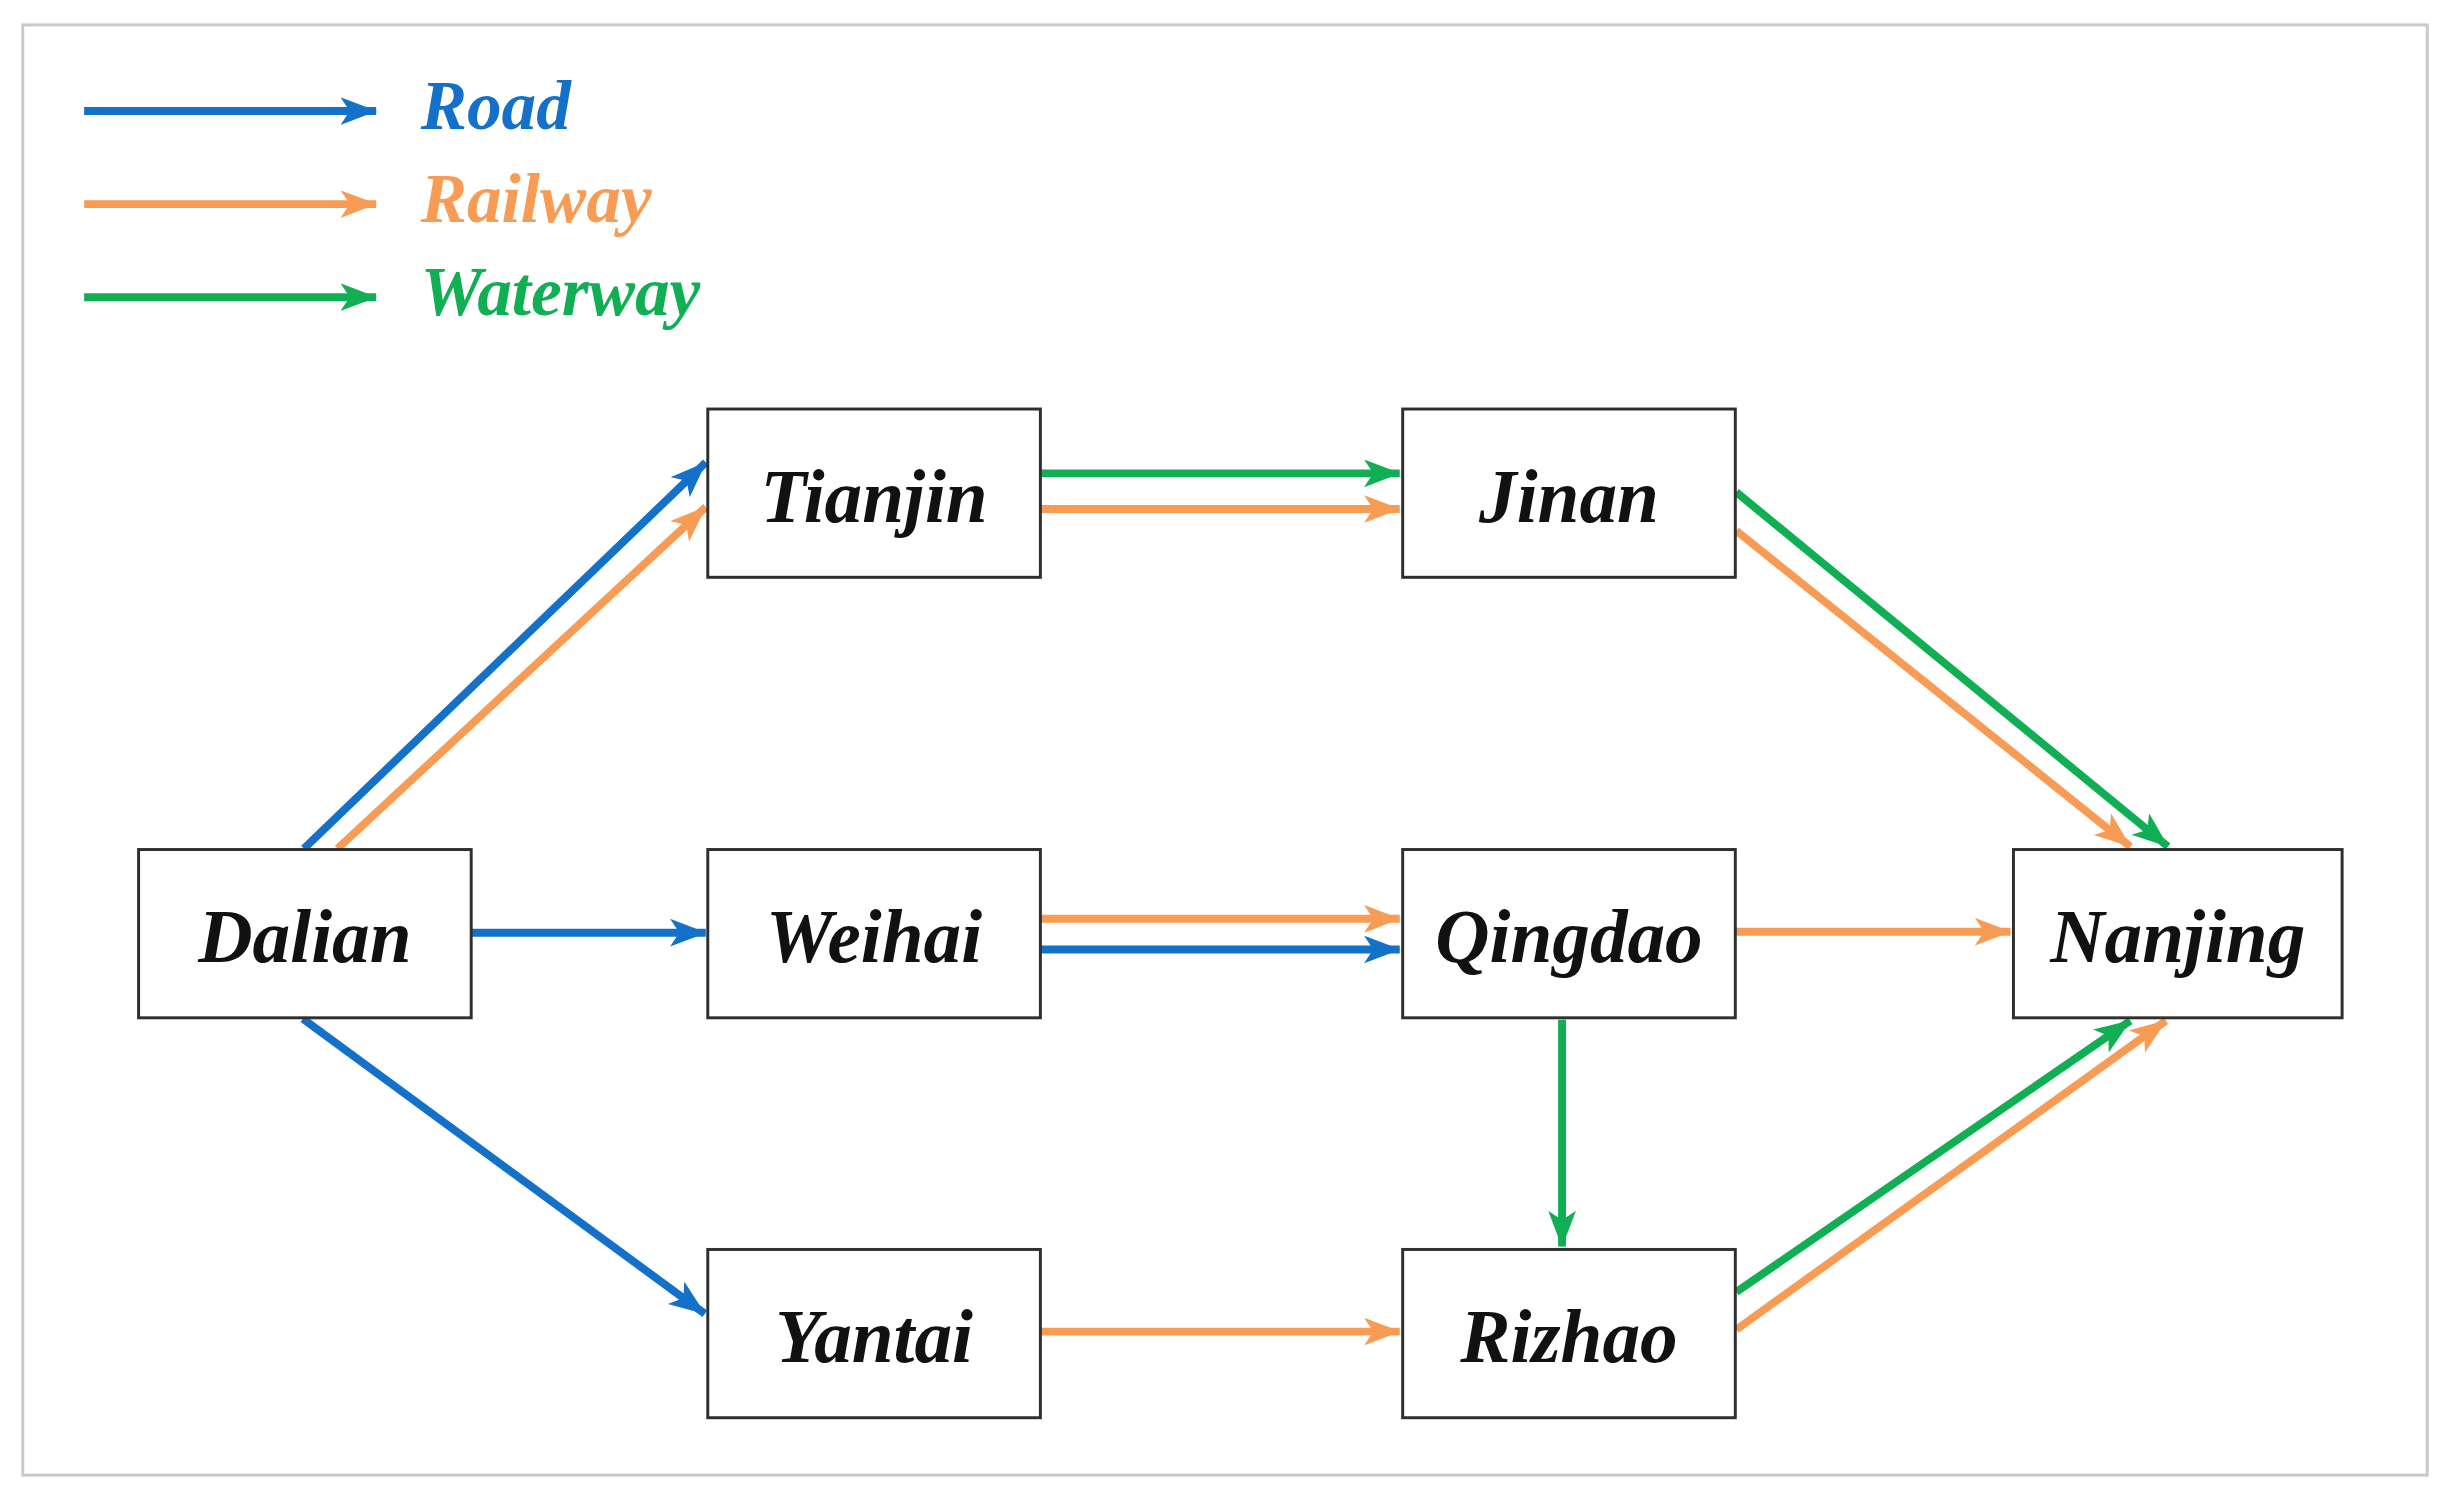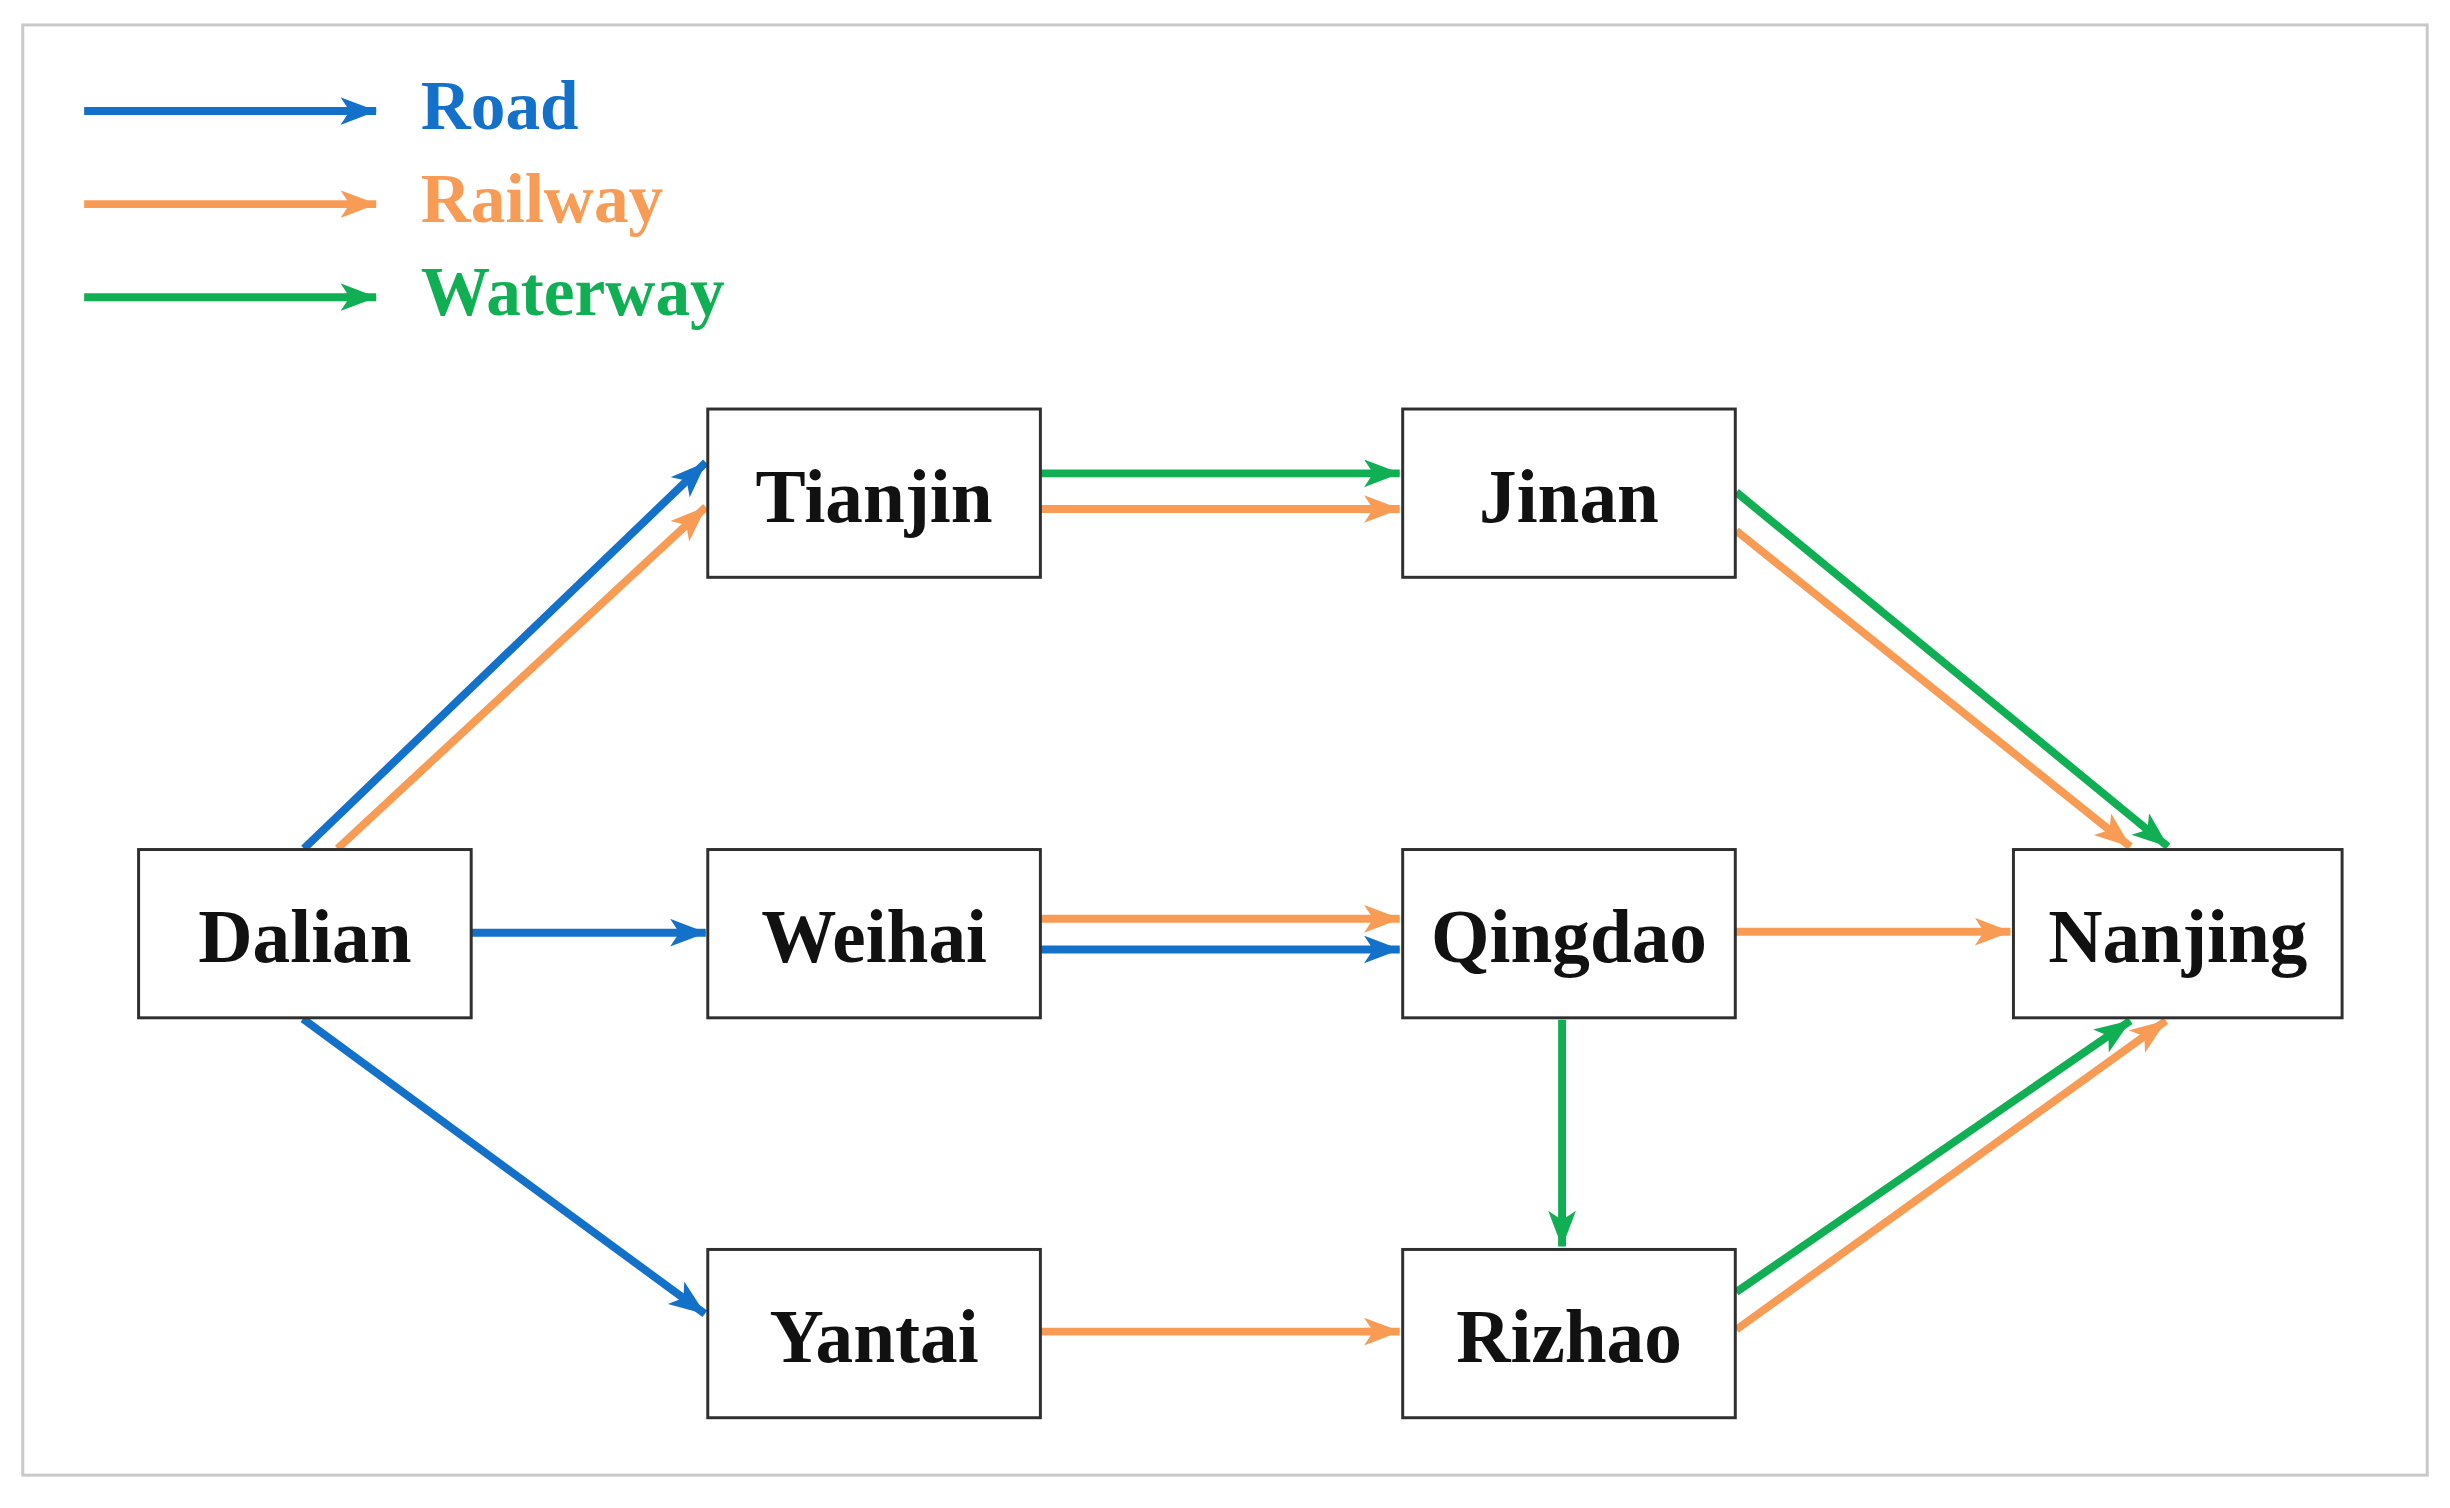--- a/index.html
+++ b/index.html
@@ -2,20 +2,21 @@
 <html style="--node-border: #2F2F2F; --node-fill: #FFFFFF; --label-color: #111111; --frame-border: #C9C9C9; --bg: #FFFFFF;"><head>
 <meta charset="utf-8">
 <style>
   html, body { margin: 0; padding: 0; background: #ffffff; }
   .stage {
     position: relative;
     width: 2450px;
     height: 1509px;
     background: var(--bg, #ffffff);
     overflow: hidden;
+    font-style: italic;
   }
   svg { display: block; }
   .frame {
     fill: none;
     stroke: var(--frame-border, #C9C9C9);
     stroke-width: 3;
   }
   .node rect {
     fill: var(--node-fill, #ffffff);
     stroke: var(--node-border, #2F2F2F);

